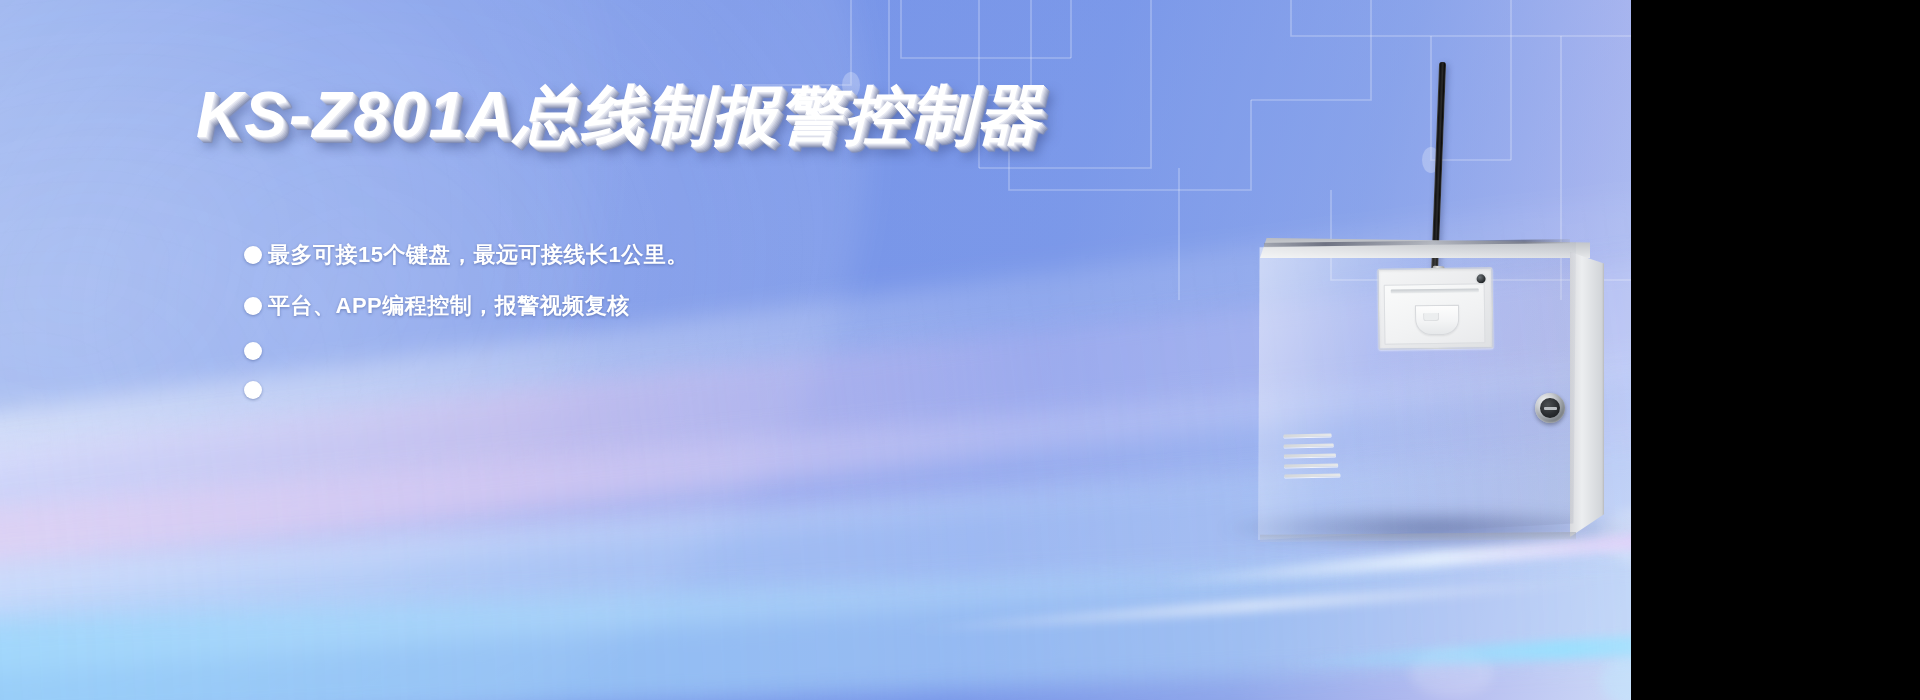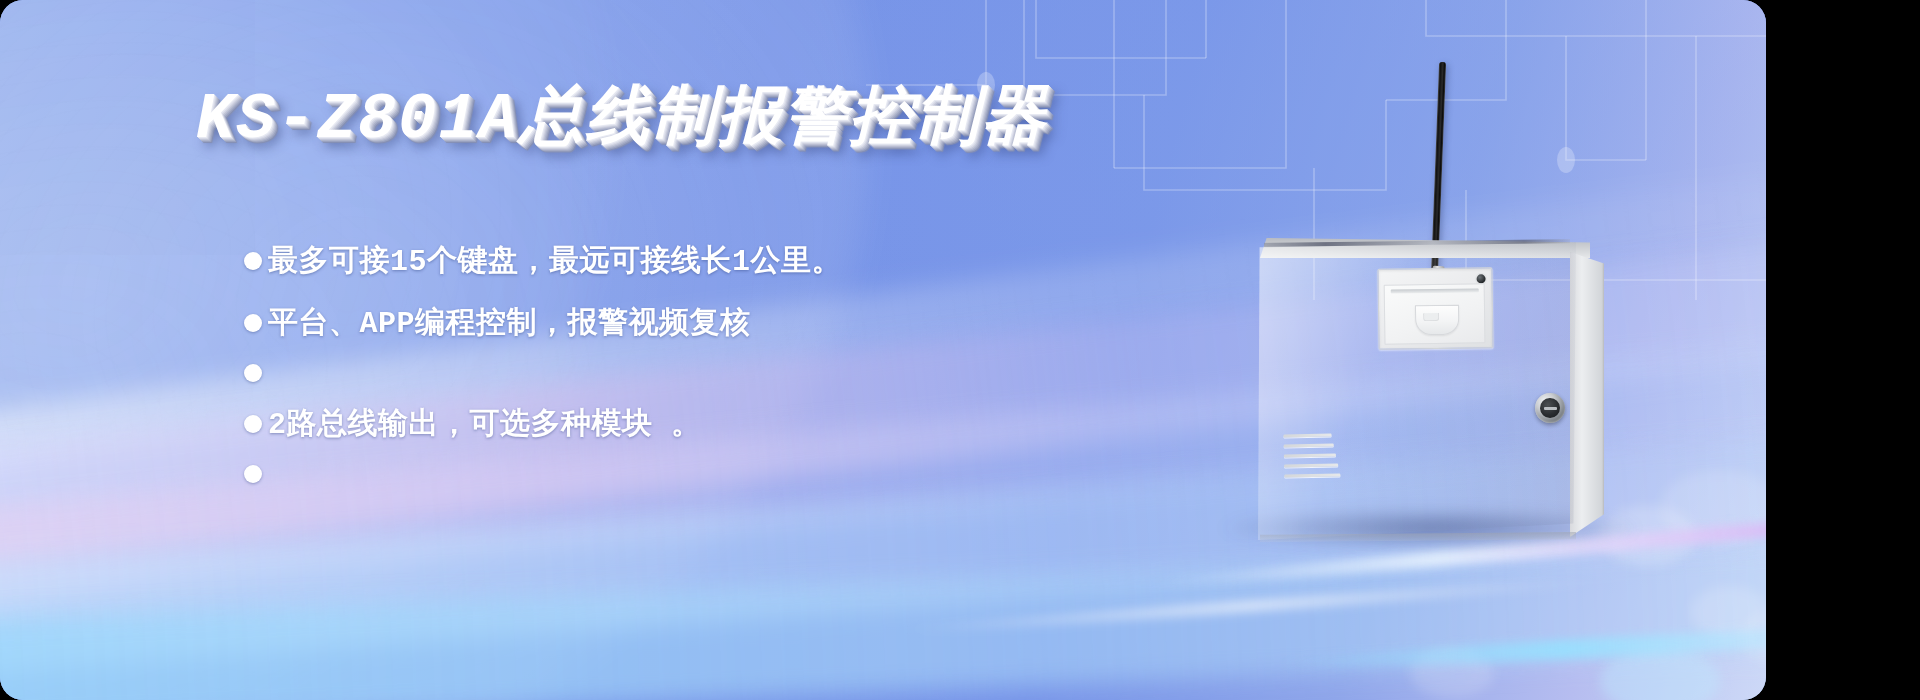--- a/index.html
+++ b/index.html
@@ -1,26 +1,25 @@
 <!DOCTYPE html>
 <html><head>
 <meta charset="utf-8">
 <style>
   html, body {
     margin: 0; padding: 0;
     background: #000;
   }
   .banner {
     position: relative;
-    width: 1766px;
+    width: 1631px;
     height: 700px;
     overflow: hidden;
-    font-family: Liberation Mono, monospace;
+    font-family: Liberation Sans, sans-serif;
     background: linear-gradient(160deg, #7d9ae8 0%, #7392e6 22%, #7594e8 48%, #8aa4ea 66%, #a9b3ec 80%, #b9c8f2 90%, #9fc4f2 100%);
-    border-radius: 23px;
   }
 
   
   .bg-layer { position:absolute; inset:0; pointer-events:none; }
 
   
   .bg-base {
     background:
       radial-gradient(1200px 700px at 78% 18%, rgba(130,160,235,0.55) 0%, rgba(120,150,232,0) 70%),
       linear-gradient(105deg, #93aeee 0%, #7f9deb 18%, #7592e7 40%, #7794e8 62%, #8fa6ea 78%, #b6bdf0 90%, #cdd9f7 100%);
@@ -118,21 +117,21 @@
   
   .bullets {
     position:absolute;
     left:244px; top:240px;
     width: 820px;
   }
   .bullet {
     display:flex;
     align-items:center;
     color:#ffffff;
-    font-size: 30px;
+    font-size: 22px;
     font-weight: 700;
     letter-spacing: 0.5px;
     margin-bottom: 21px;
     text-shadow: 0 1px 3px rgba(40,60,120,0.45);
   }
   .dot {
     flex: 0 0 auto;
     width: 18px; height: 18px;
     border-radius: 50%;
     background: #ffffff;
@@ -385,24 +384,20 @@
     </div>
     <div class="bullet">
       <span class="dot"></span>
       <span class="btext">平台、APP编程控制，报警视频复核</span>
     </div>
     <div class="bullet">
       <span class="dot"></span>
     </div>
     <div class="bullet">
       <span class="dot"></span>
-      <span class="btext">2路总线输出，可选多种模块 。</span>
-    </div>
-    <div class="bullet">
-      <span class="dot"></span>
     </div>
   </div>
 
   <div class="product">
     <div class="antenna"></div>
     <div class="antenna-base"></div>
     <div class="enclosure-shadow"></div>
 
     <div class="side-top"></div>
     <div class="side-face"></div>

